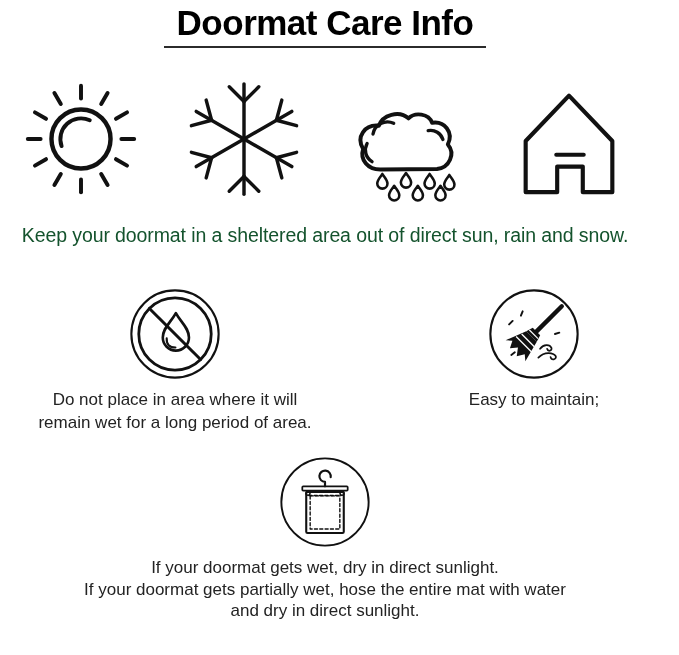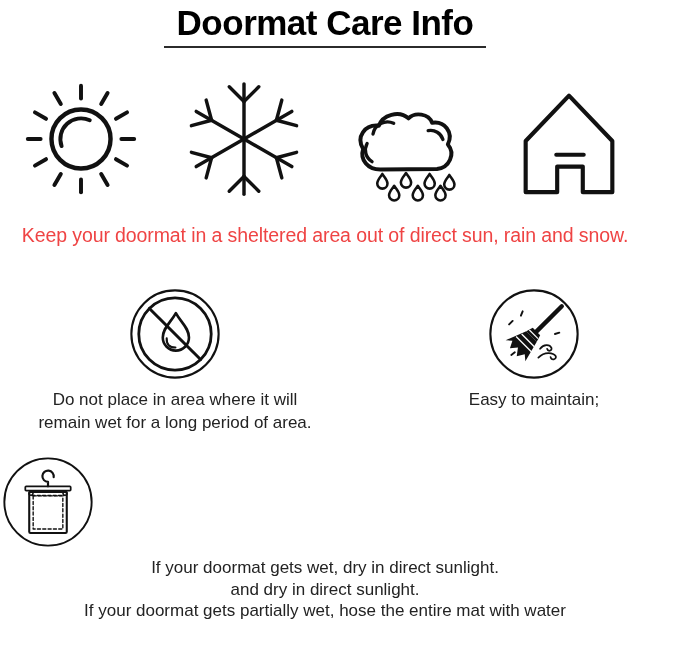--- a/index.html
+++ b/index.html
@@ -21,34 +21,34 @@
   .weather-row{
     display:flex;justify-content:space-around;align-items:center;
     margin-top:26px;height:130px;
   }
   .weather-cell{flex:1 1 0;display:flex;justify-content:center;align-items:center;}
   svg{display:block;}
   .ink{stroke:#111111;fill:none;stroke-linecap:round;stroke-linejoin:round;}
   
   .intro{
     margin-top:16px;font-size:19.5px;line-height:30px;letter-spacing:-0.1px;
-    color:#ef4444;white-space:nowrap;
+    color:#14532d;white-space:nowrap;
   }
   
   .tips-row{
     display:flex;justify-content:space-between;margin-top:36px;gap:36px;
   }
   .tip-col{display:flex;flex-direction:column;align-items:center;}
   .tip-col.left{width:350px;}
   .tip-col.right{width:232px;}
   .tip-text{
     margin-top:6px;font-size:17px;line-height:23px;color:#232323;white-space:nowrap;
   }
   
-  .bottom-sec{margin-top:20px;display:flex;flex-direction:column;}
+  .bottom-sec{margin-top:20px;display:flex;flex-direction:column;align-items:center;}
   .bottom-text{
     margin-top:7px;font-size:17px;line-height:21.5px;color:#232323;white-space:nowrap;
   }
 </style>
 </head>
 <body>
 
 <div class="page">
 
   
@@ -217,18 +217,18 @@
           <circle cx="35.5" cy="45" r="2.3" stroke-width="1.8"></circle>
           <circle cx="74.5" cy="45" r="2.3" stroke-width="1.8"></circle>
           <rect x="33.5" y="43.5" width="43" height="47" rx="1.5" stroke-width="2.4"></rect>
           <line x1="36.5" y1="47.5" x2="73.5" y2="47.5" stroke-width="1.6" stroke-dasharray="3.5 2.6"></line>
           <rect x="38" y="48" width="34" height="38" stroke-width="1.6" stroke-dasharray="3.5 2.6"></rect>
         </g>
       </svg>
     </span>
     <div class="bottom-text">
       <div>If your doormat gets wet, dry in direct sunlight.</div>
+      <div>If your doormat gets partially wet, hose the entire mat with water</div>
       <div>and dry in direct sunlight.</div>
-      <div>If your doormat gets partially wet, hose the entire mat with water</div>
     </div>
   </div>
 
 </div>
 
 </body></html>

